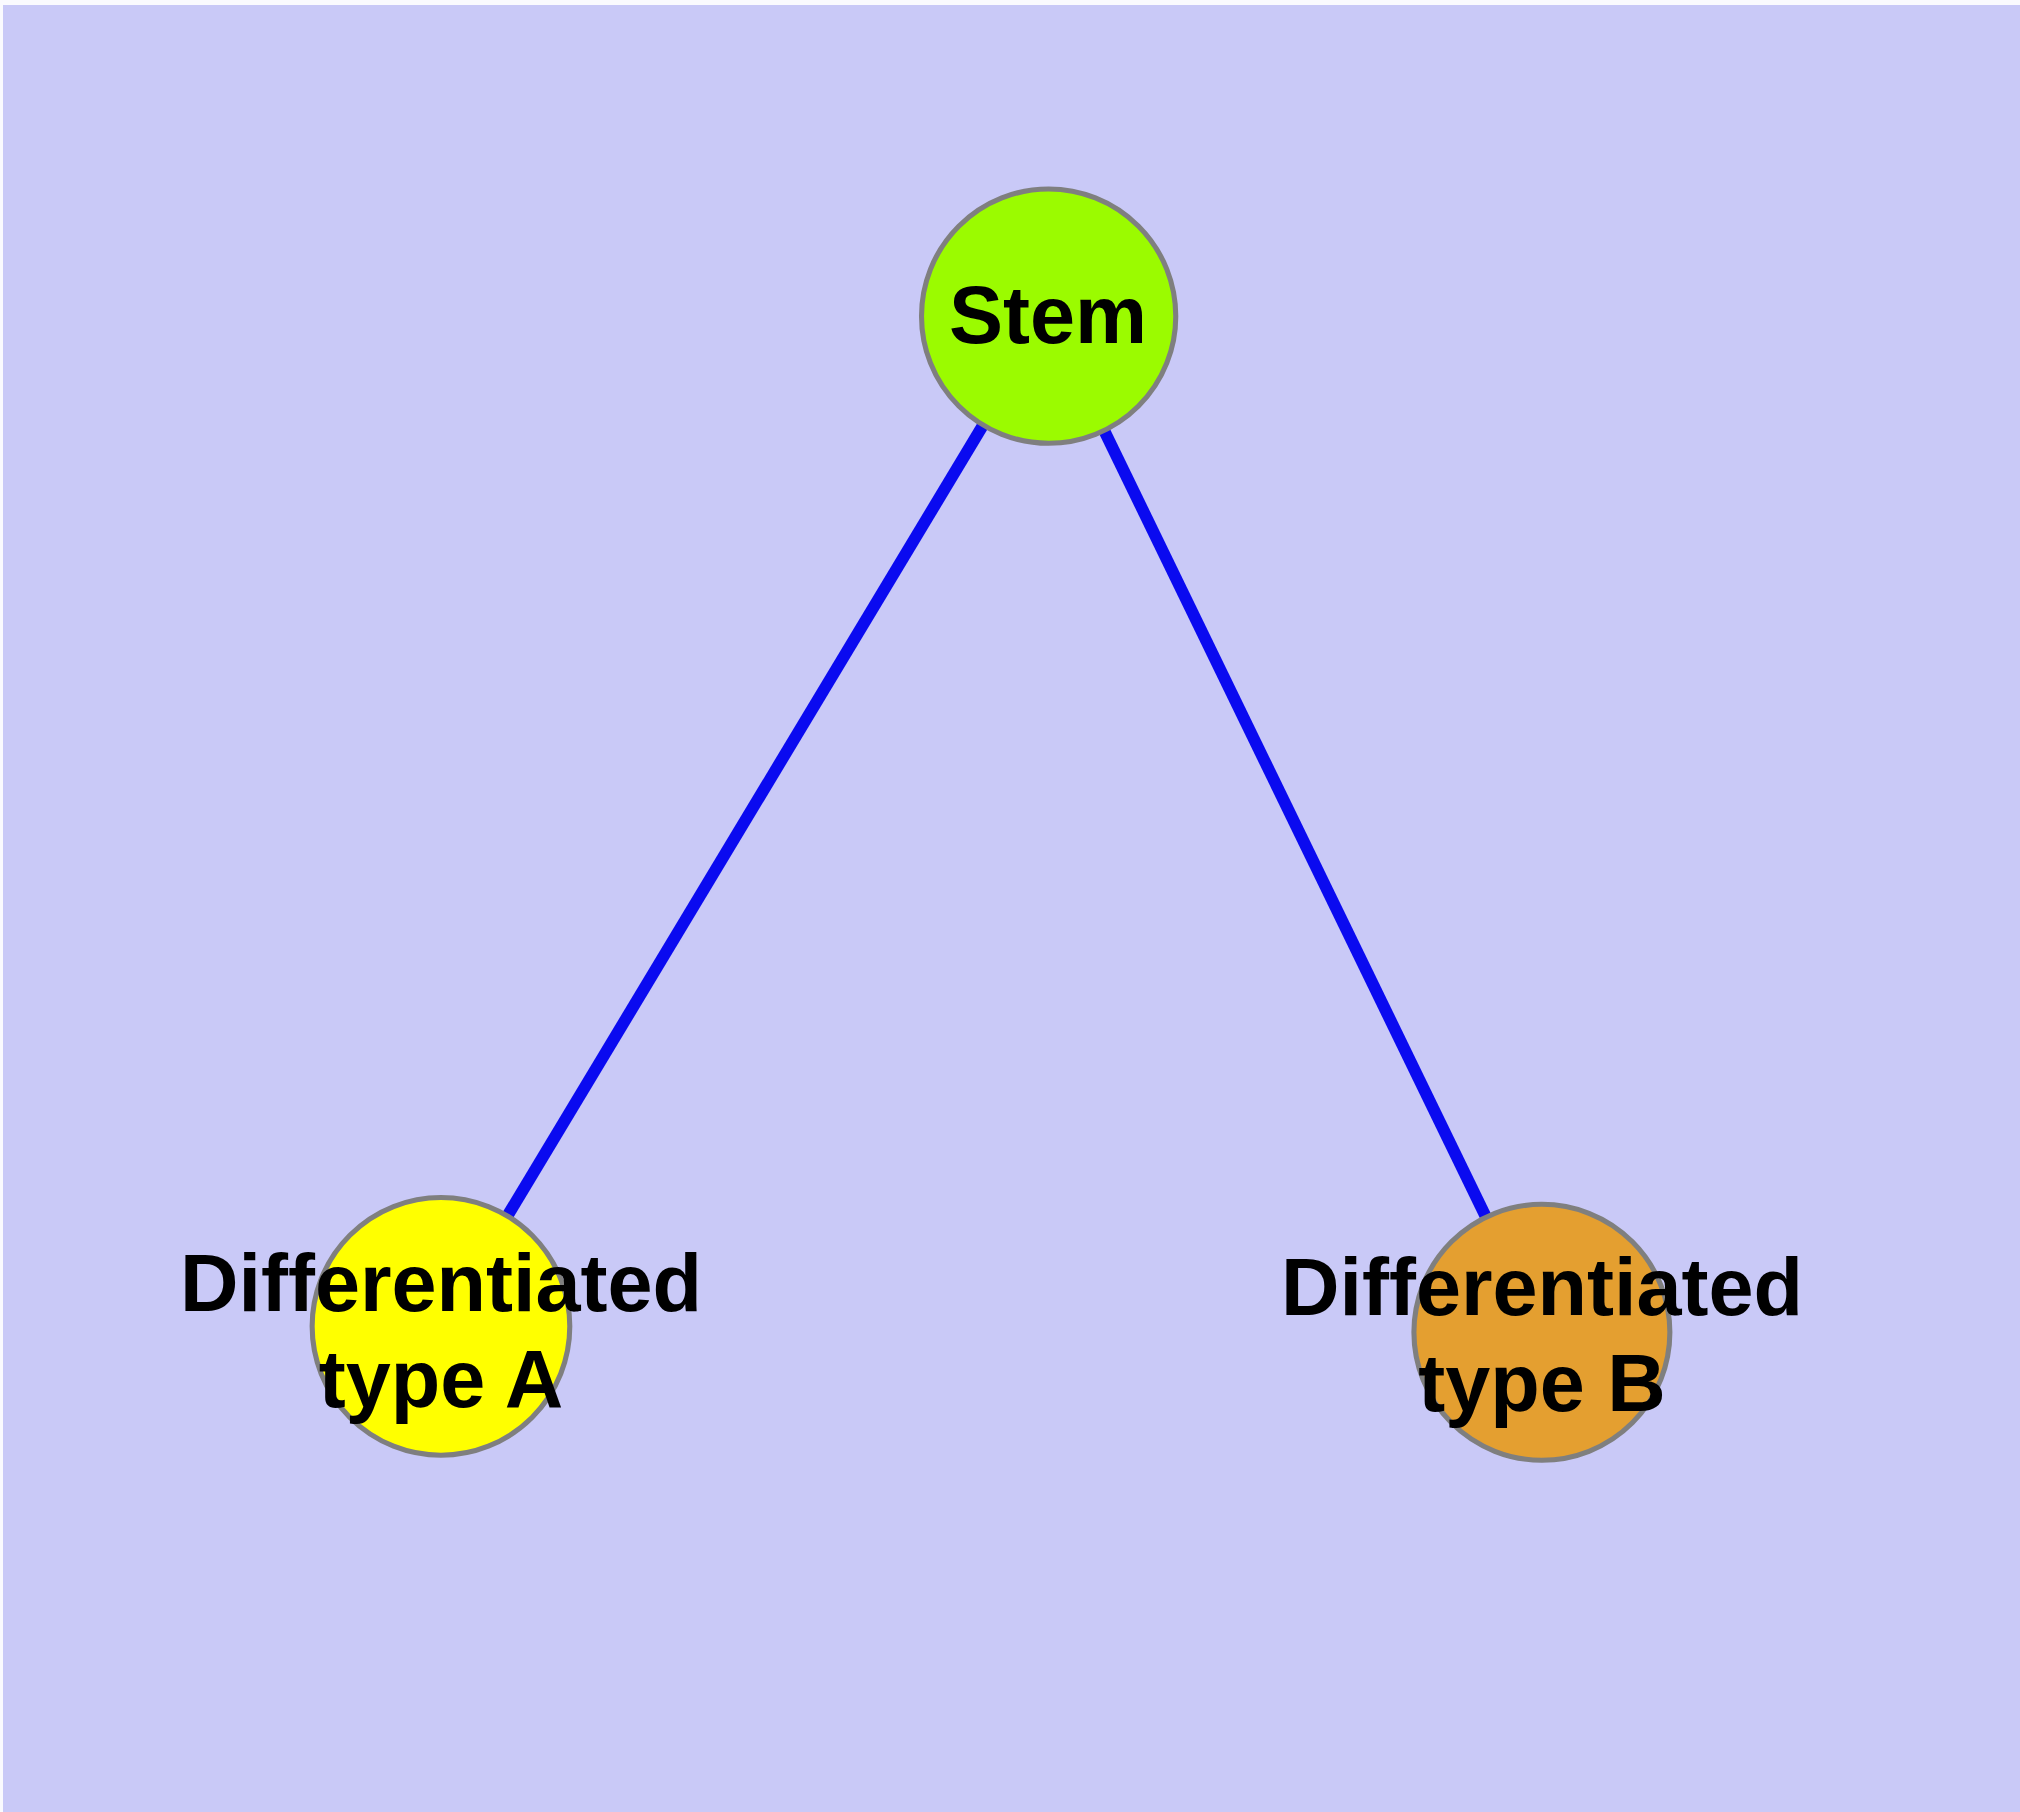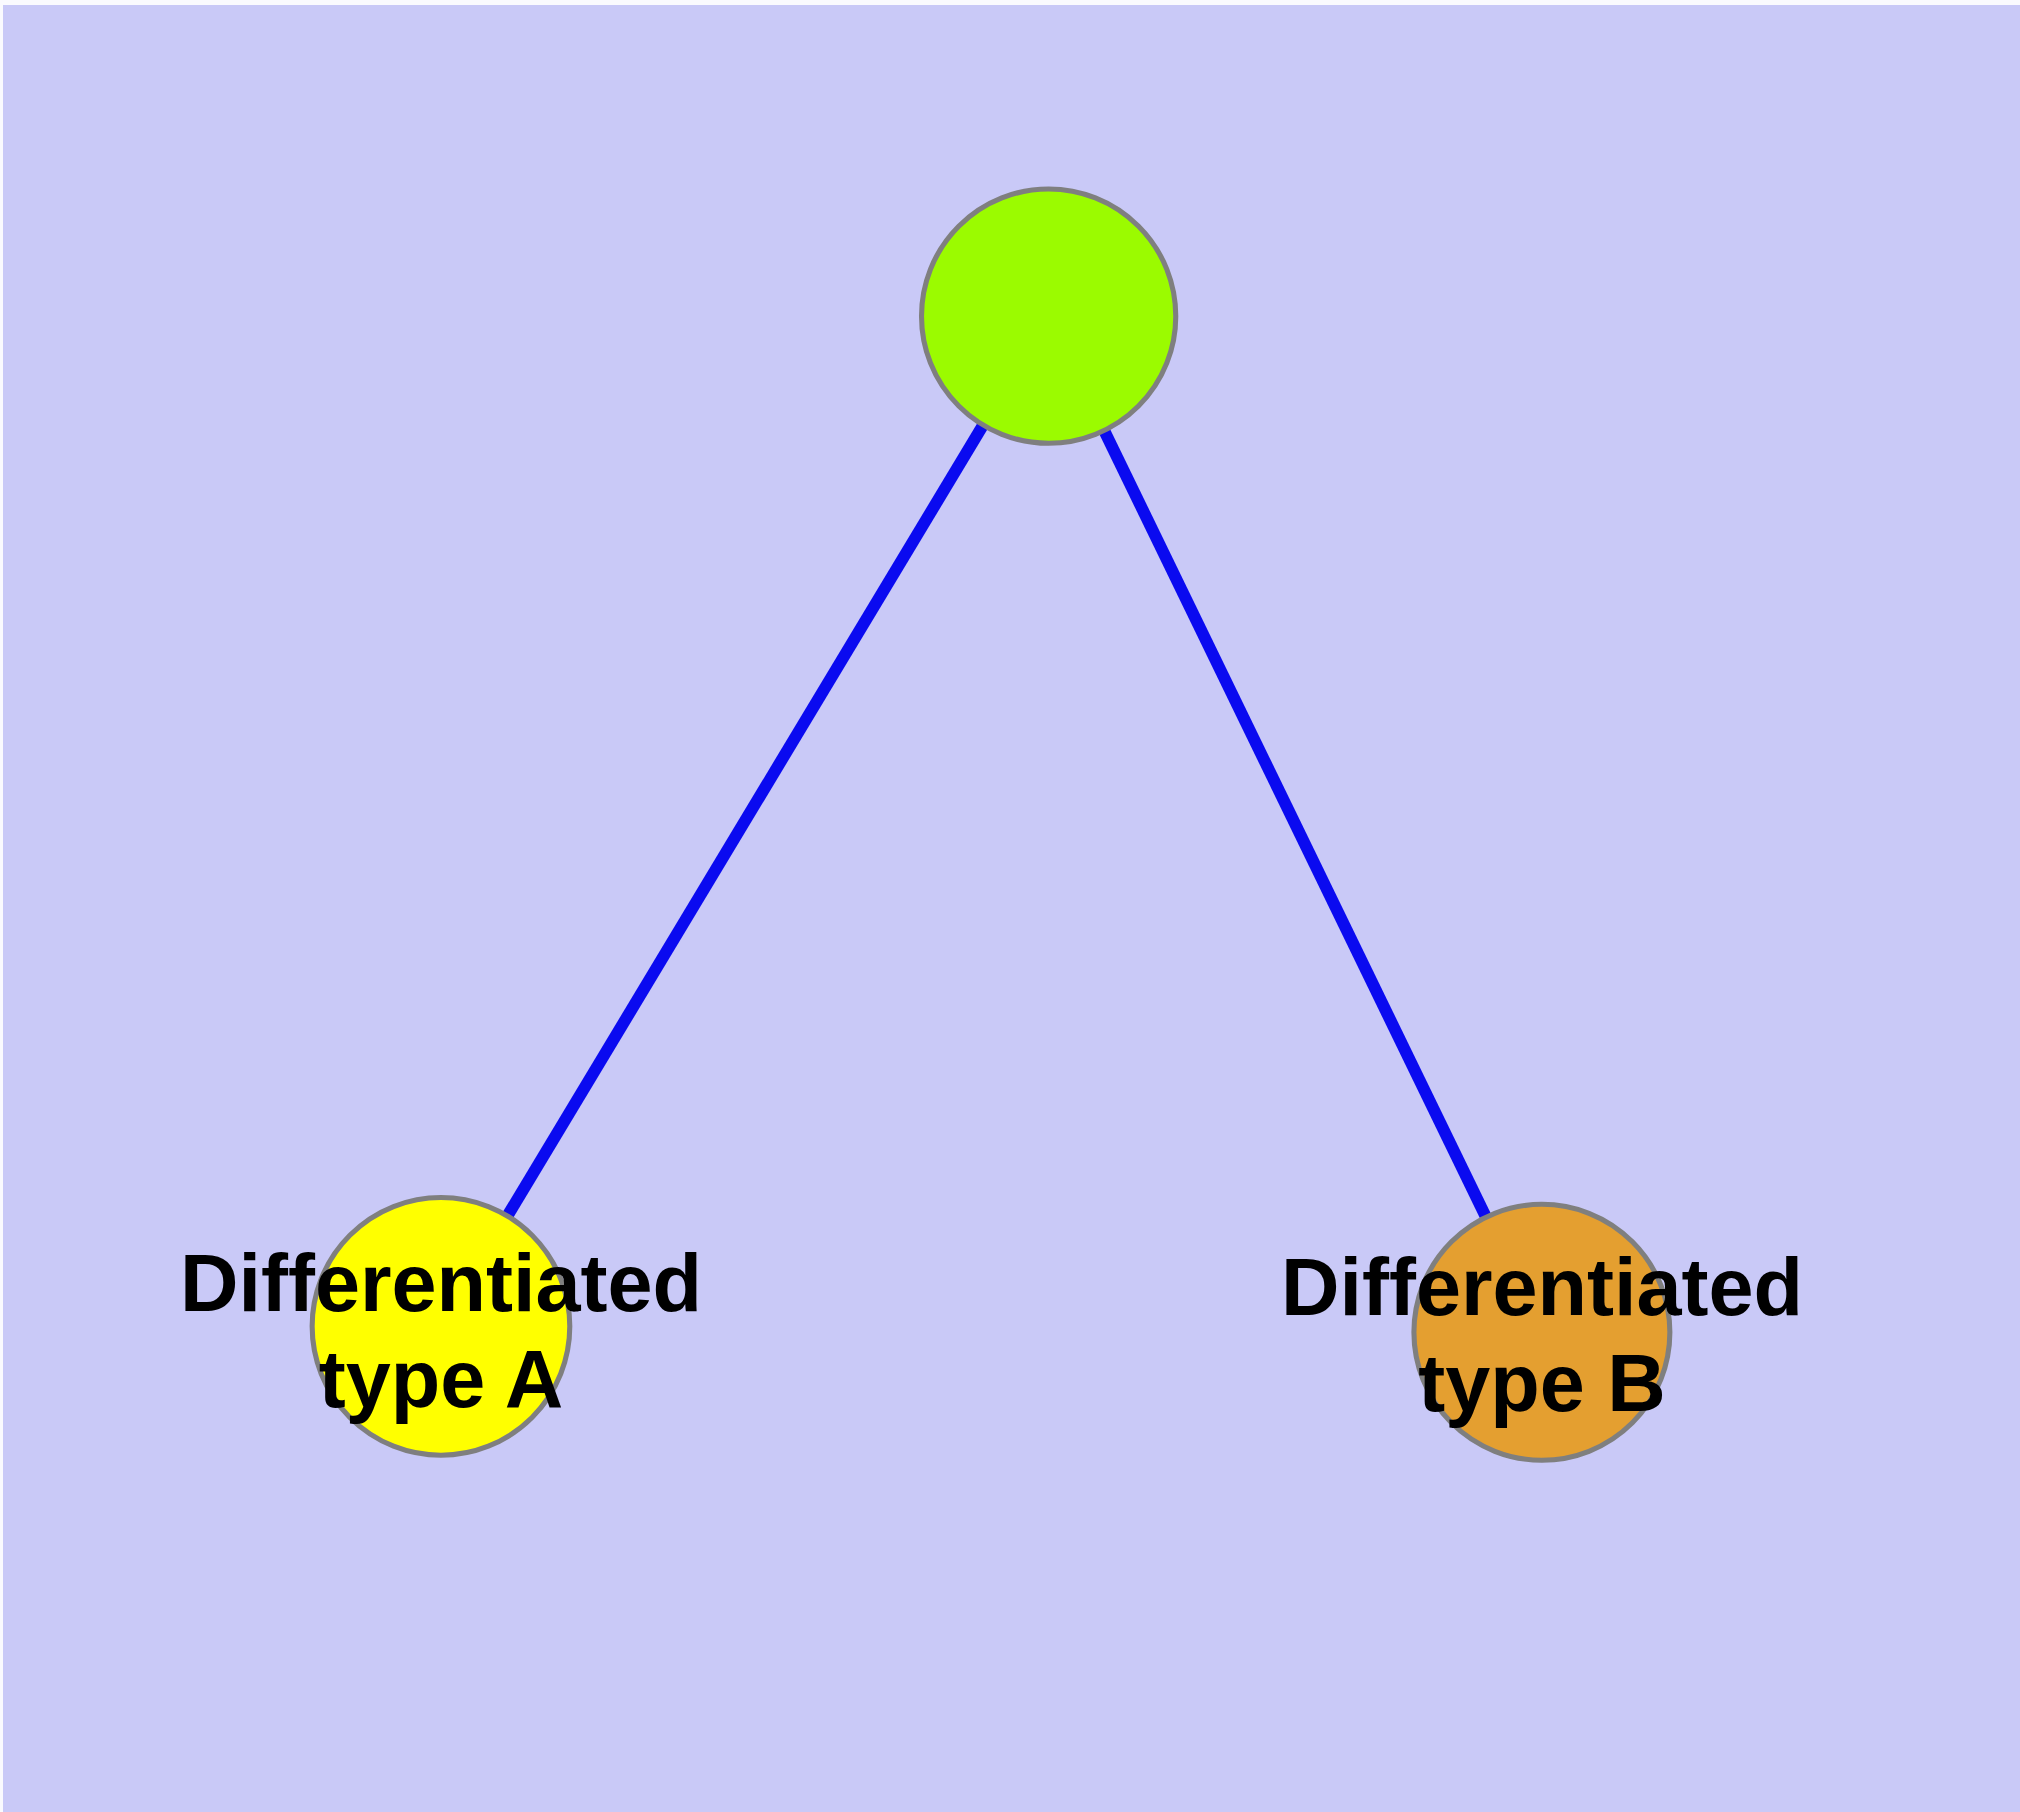--- a/index.html
+++ b/index.html
@@ -75,20 +75,21 @@
 
     <line class="edge" x1="1237" y1="373" x2="1819" y2="1572" stroke="#0A0AF0"></line>
 
     <circle class="node" cx="1237" cy="373" r="150" fill="#9BFB00"></circle>
 
     <circle class="node" cx="520" cy="1565" r="152" fill="#FFFF00"></circle>
 
     <circle class="node" cx="1819" cy="1572" r="151" fill="#E49F30"></circle>
   </svg>
 
+  <div class="node-label" style="left:1048px; top:316px;">Stem</div>
 
   <div class="node-label" style="left:441px; top:1332px;">Differentiated
 type A</div>
 
   <div class="node-label" style="left:1542px; top:1336px;">Differentiated
 type B</div>
 
 </div>
 
 

